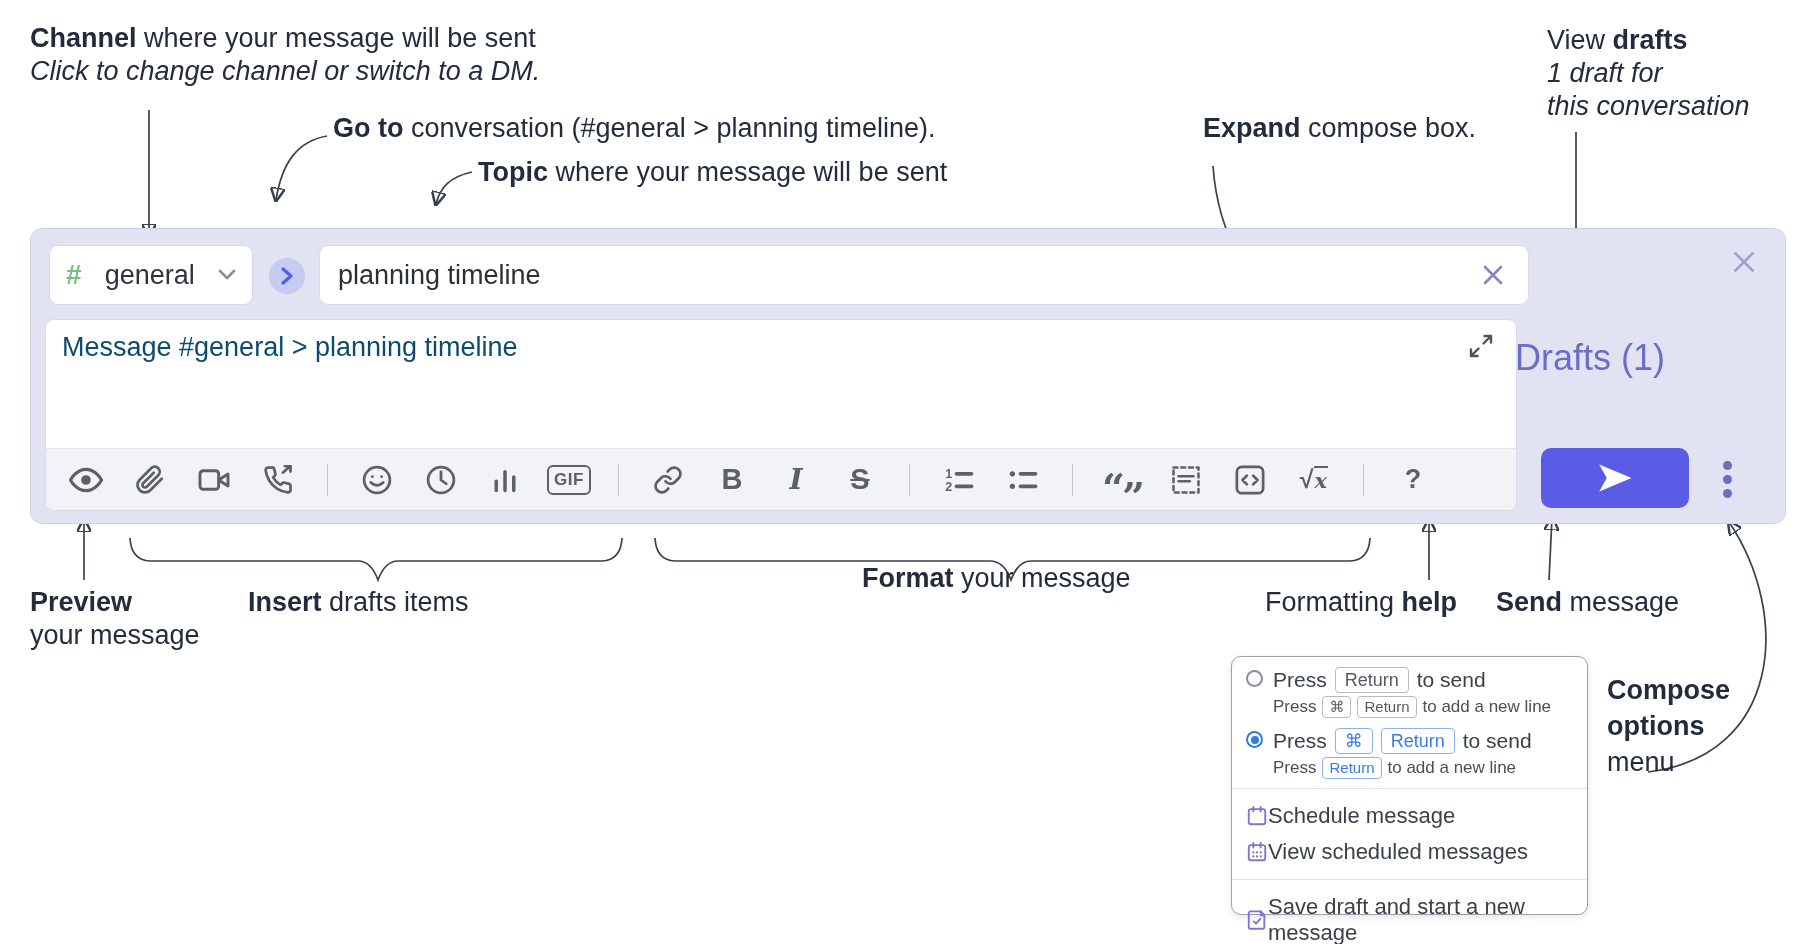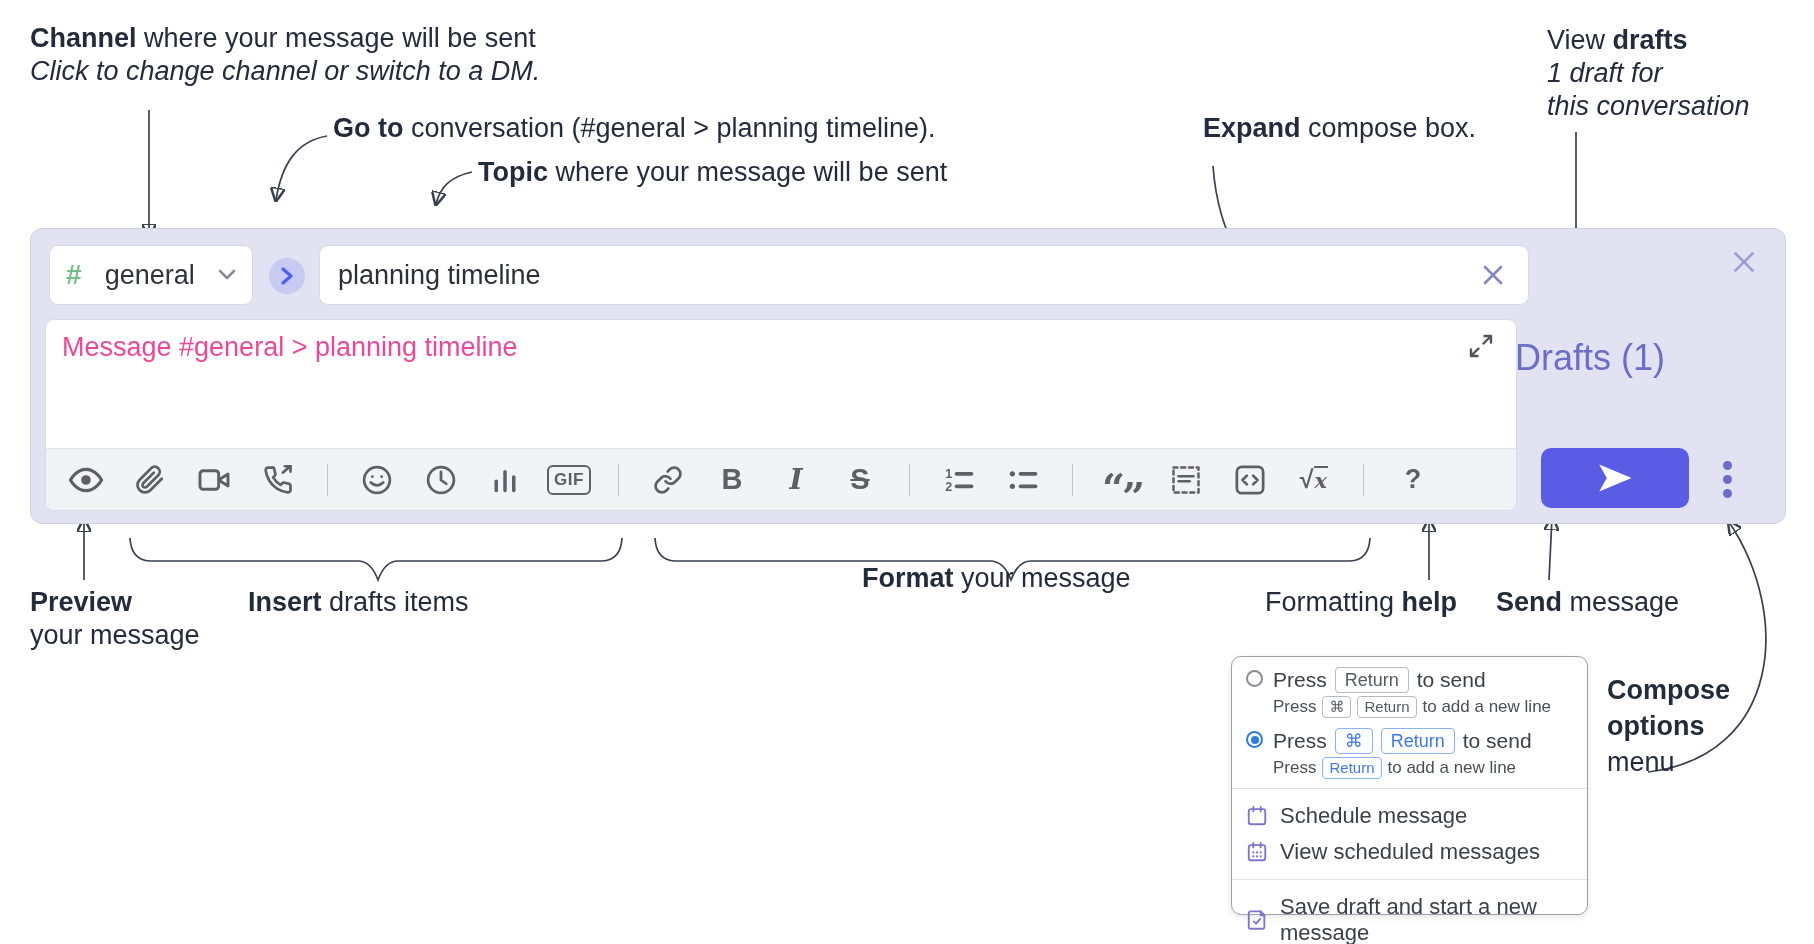--- a/index.html
+++ b/index.html
@@ -47,21 +47,21 @@
     display:flex; align-items:center; justify-content:center; }
   .close-x { position:absolute; right:24px; top:16px; width:34px; height:34px;
     border:none; background:none; cursor:pointer;
     display:flex; align-items:center; justify-content:center; }
 
   .msg-box { position:absolute; left:14px; top:90px; width:1472px; height:192px;
     background:#fff; border:1px solid #d9daе6; border:1px solid #d9dae6;
     border-radius:9px; overflow:hidden; }
   .msg-area { position:relative; width:100%; height:130px; cursor:text; }
   .msg-placeholder { position:absolute; left:16px; top:12px; font-size:27px;
-    color:#ec4899; }
+    color:#0c4a6e; }
   .expand-btn { position:absolute; right:20px; top:12px; width:30px; height:30px;
     border:none; background:none; cursor:pointer; }
 
   .msg-toolbar { position:absolute; left:0; bottom:0; width:100%; height:62px;
     background:#f2f3f6; border-top:1px solid #e4e5ec;
     display:flex; align-items:center; padding-left:23px; gap:30px; }
   .tb { width:34px; height:40px; border:none; background:none; cursor:pointer;
     display:flex; align-items:center; justify-content:center; color:#5c6168;
     flex:0 0 auto; }
   .tb svg { stroke:#5c6168; fill:none; stroke-width:2.2; stroke-linecap:round;
@@ -102,21 +102,21 @@
   .menu-opt .radio.on::after { content:""; position:absolute; left:2.5px; top:2.5px;
     width:8px; height:8px; border-radius:50%; background:#2d7ce0; }
   .opt-lines { display:flex; flex-direction:column; gap:3px; }
   .opt-main { display:flex; align-items:center; gap:8px; }
   .opt-sub { display:flex; align-items:center; gap:6px; font-size:17px; color:#4a4f57; }
   .key { border:1.5px solid #b7b9c0; border-radius:4px; padding:0 9px; color:#555a61;
     font-size:18px; line-height:24px; background:#fff; }
   .key.sm { font-size:15px; line-height:20px; padding:0 6px; }
   .key.blue { border-color:#8ab1f2; color:#3d79e9; }
   .menu-sep { height:1px; background:#e3e3e8; margin:9px 0; }
-  .menu-item { display:flex; align-items:center; gap:12px; padding:5px 14px;
+  .menu-item { display:flex; align-items:center; gap:0; padding:5px 14px;
     font-size:22px; cursor:pointer; }
   .menu-item svg { stroke:#7d74cf; fill:none; stroke-width:2; stroke-linecap:round;
     stroke-linejoin:round; flex:0 0 auto; }
 </style>
 </head>
 <body>
 
 <div class="canvas">
 
   <svg class="connectors">

